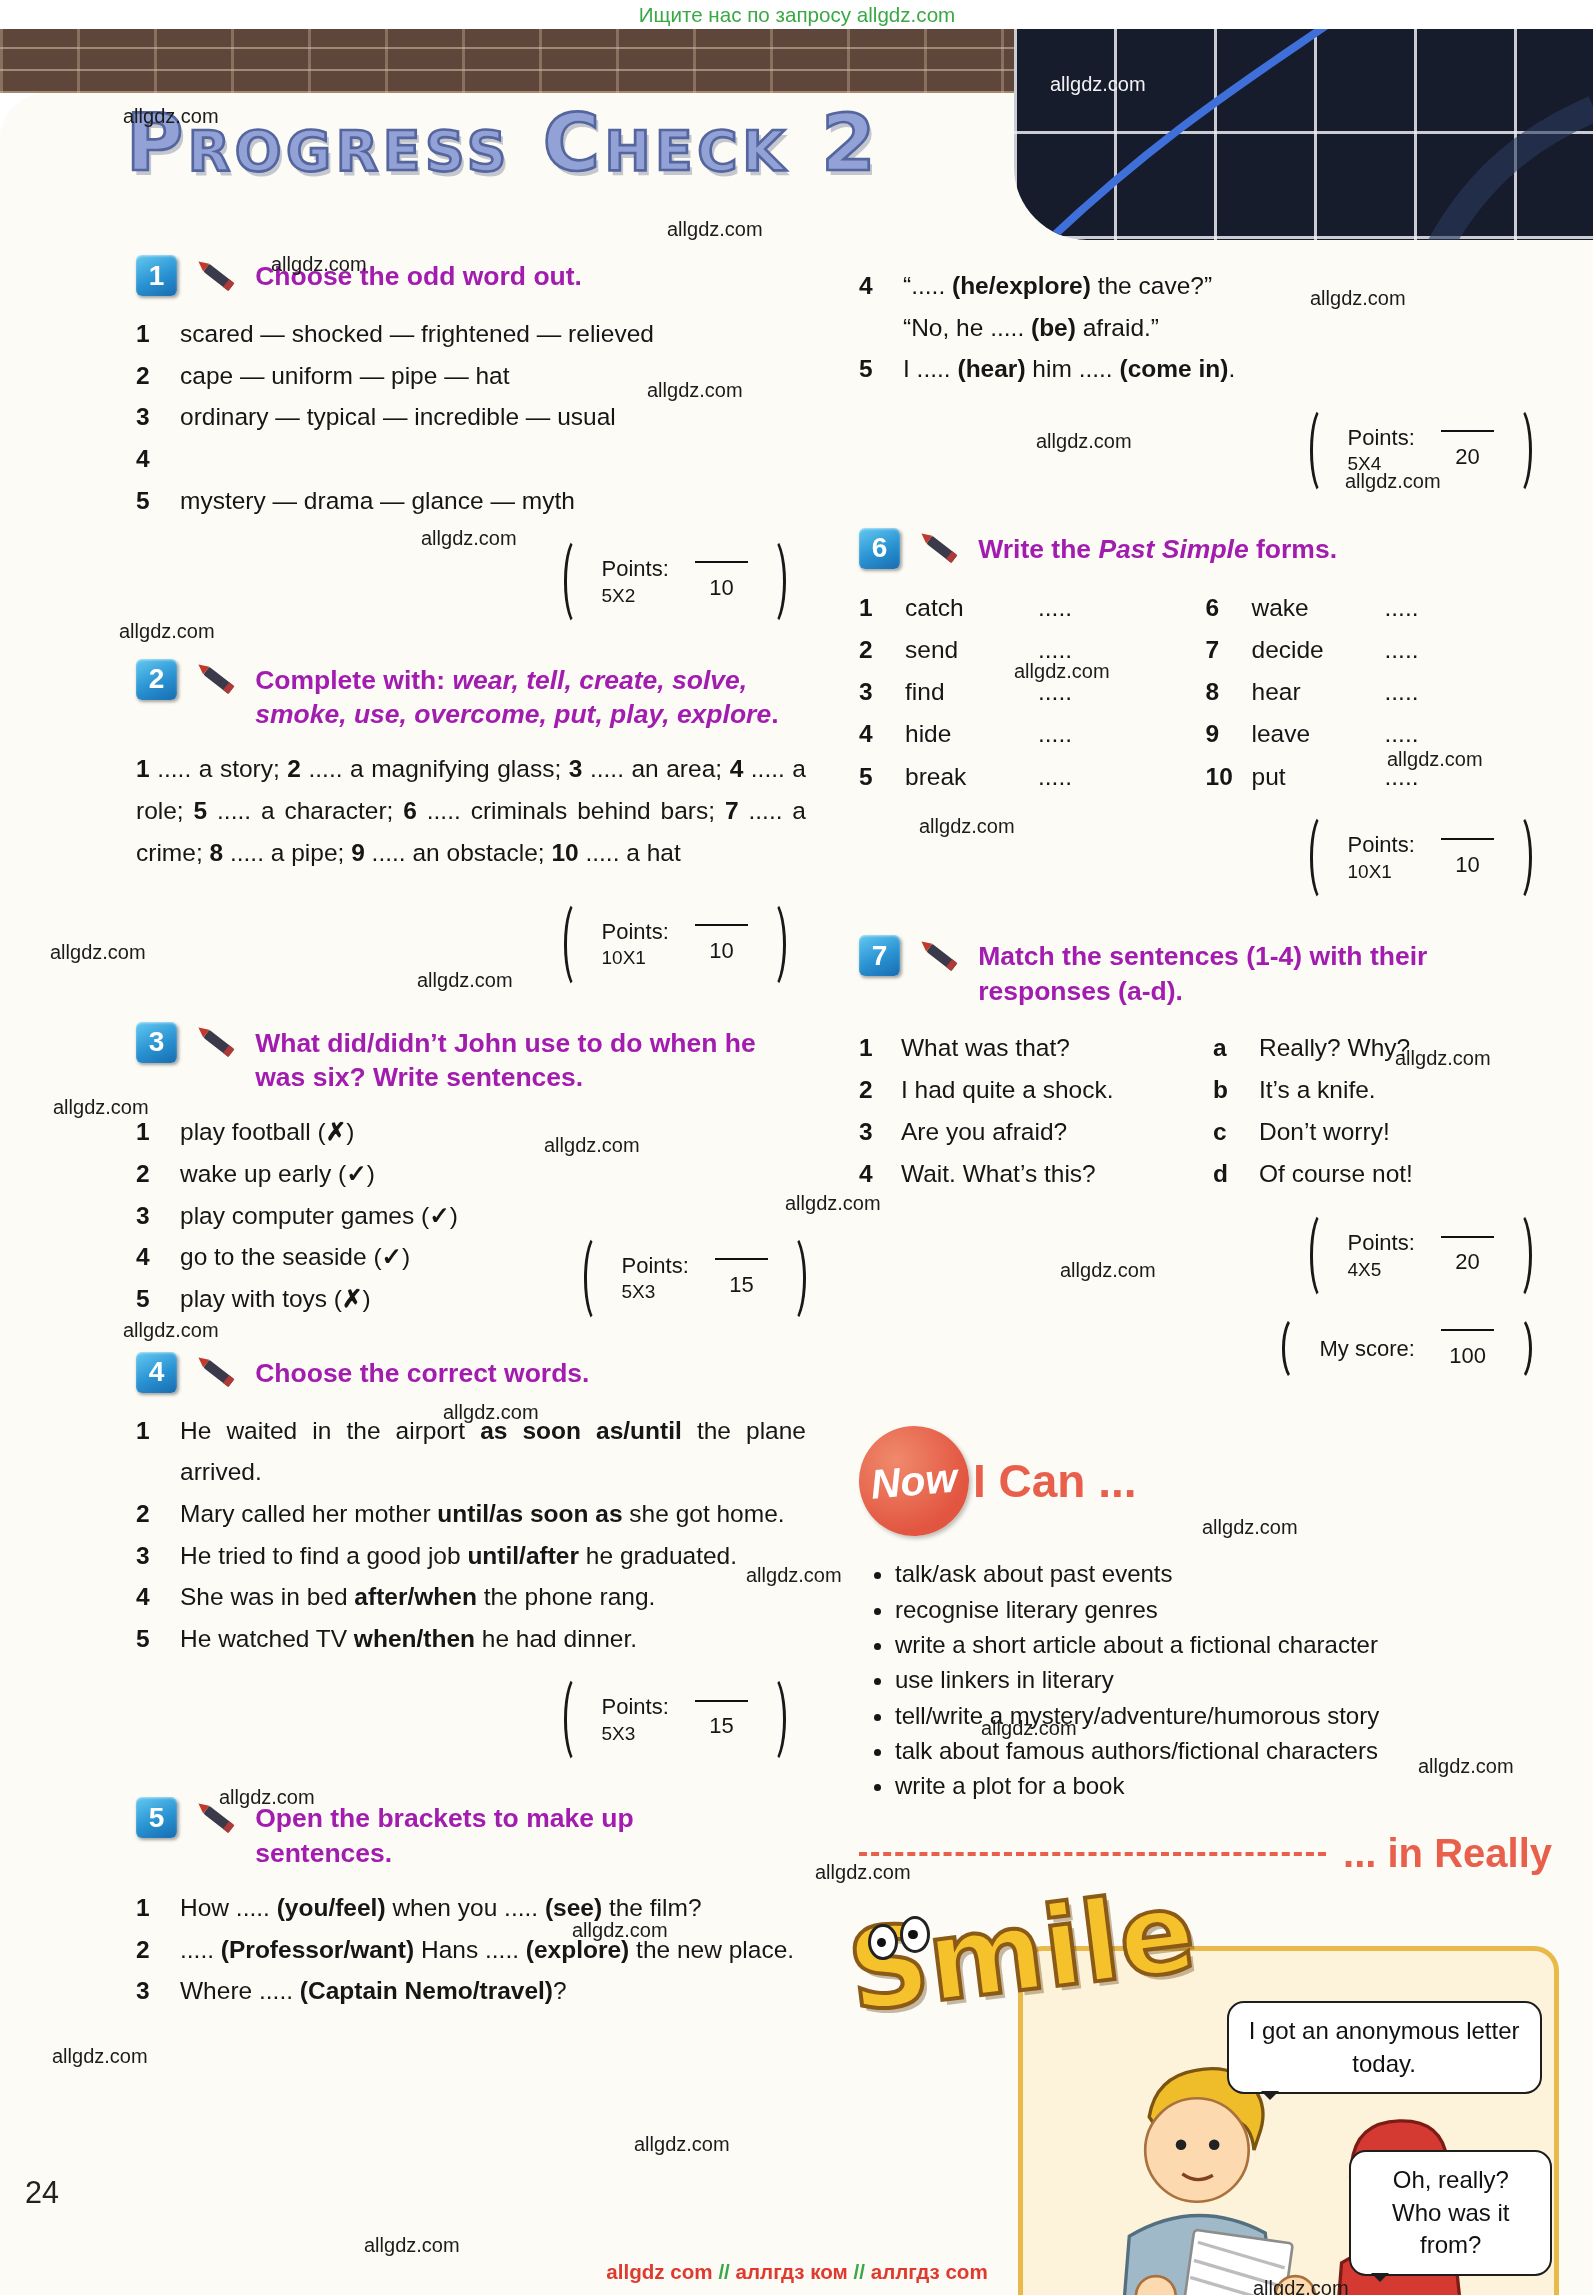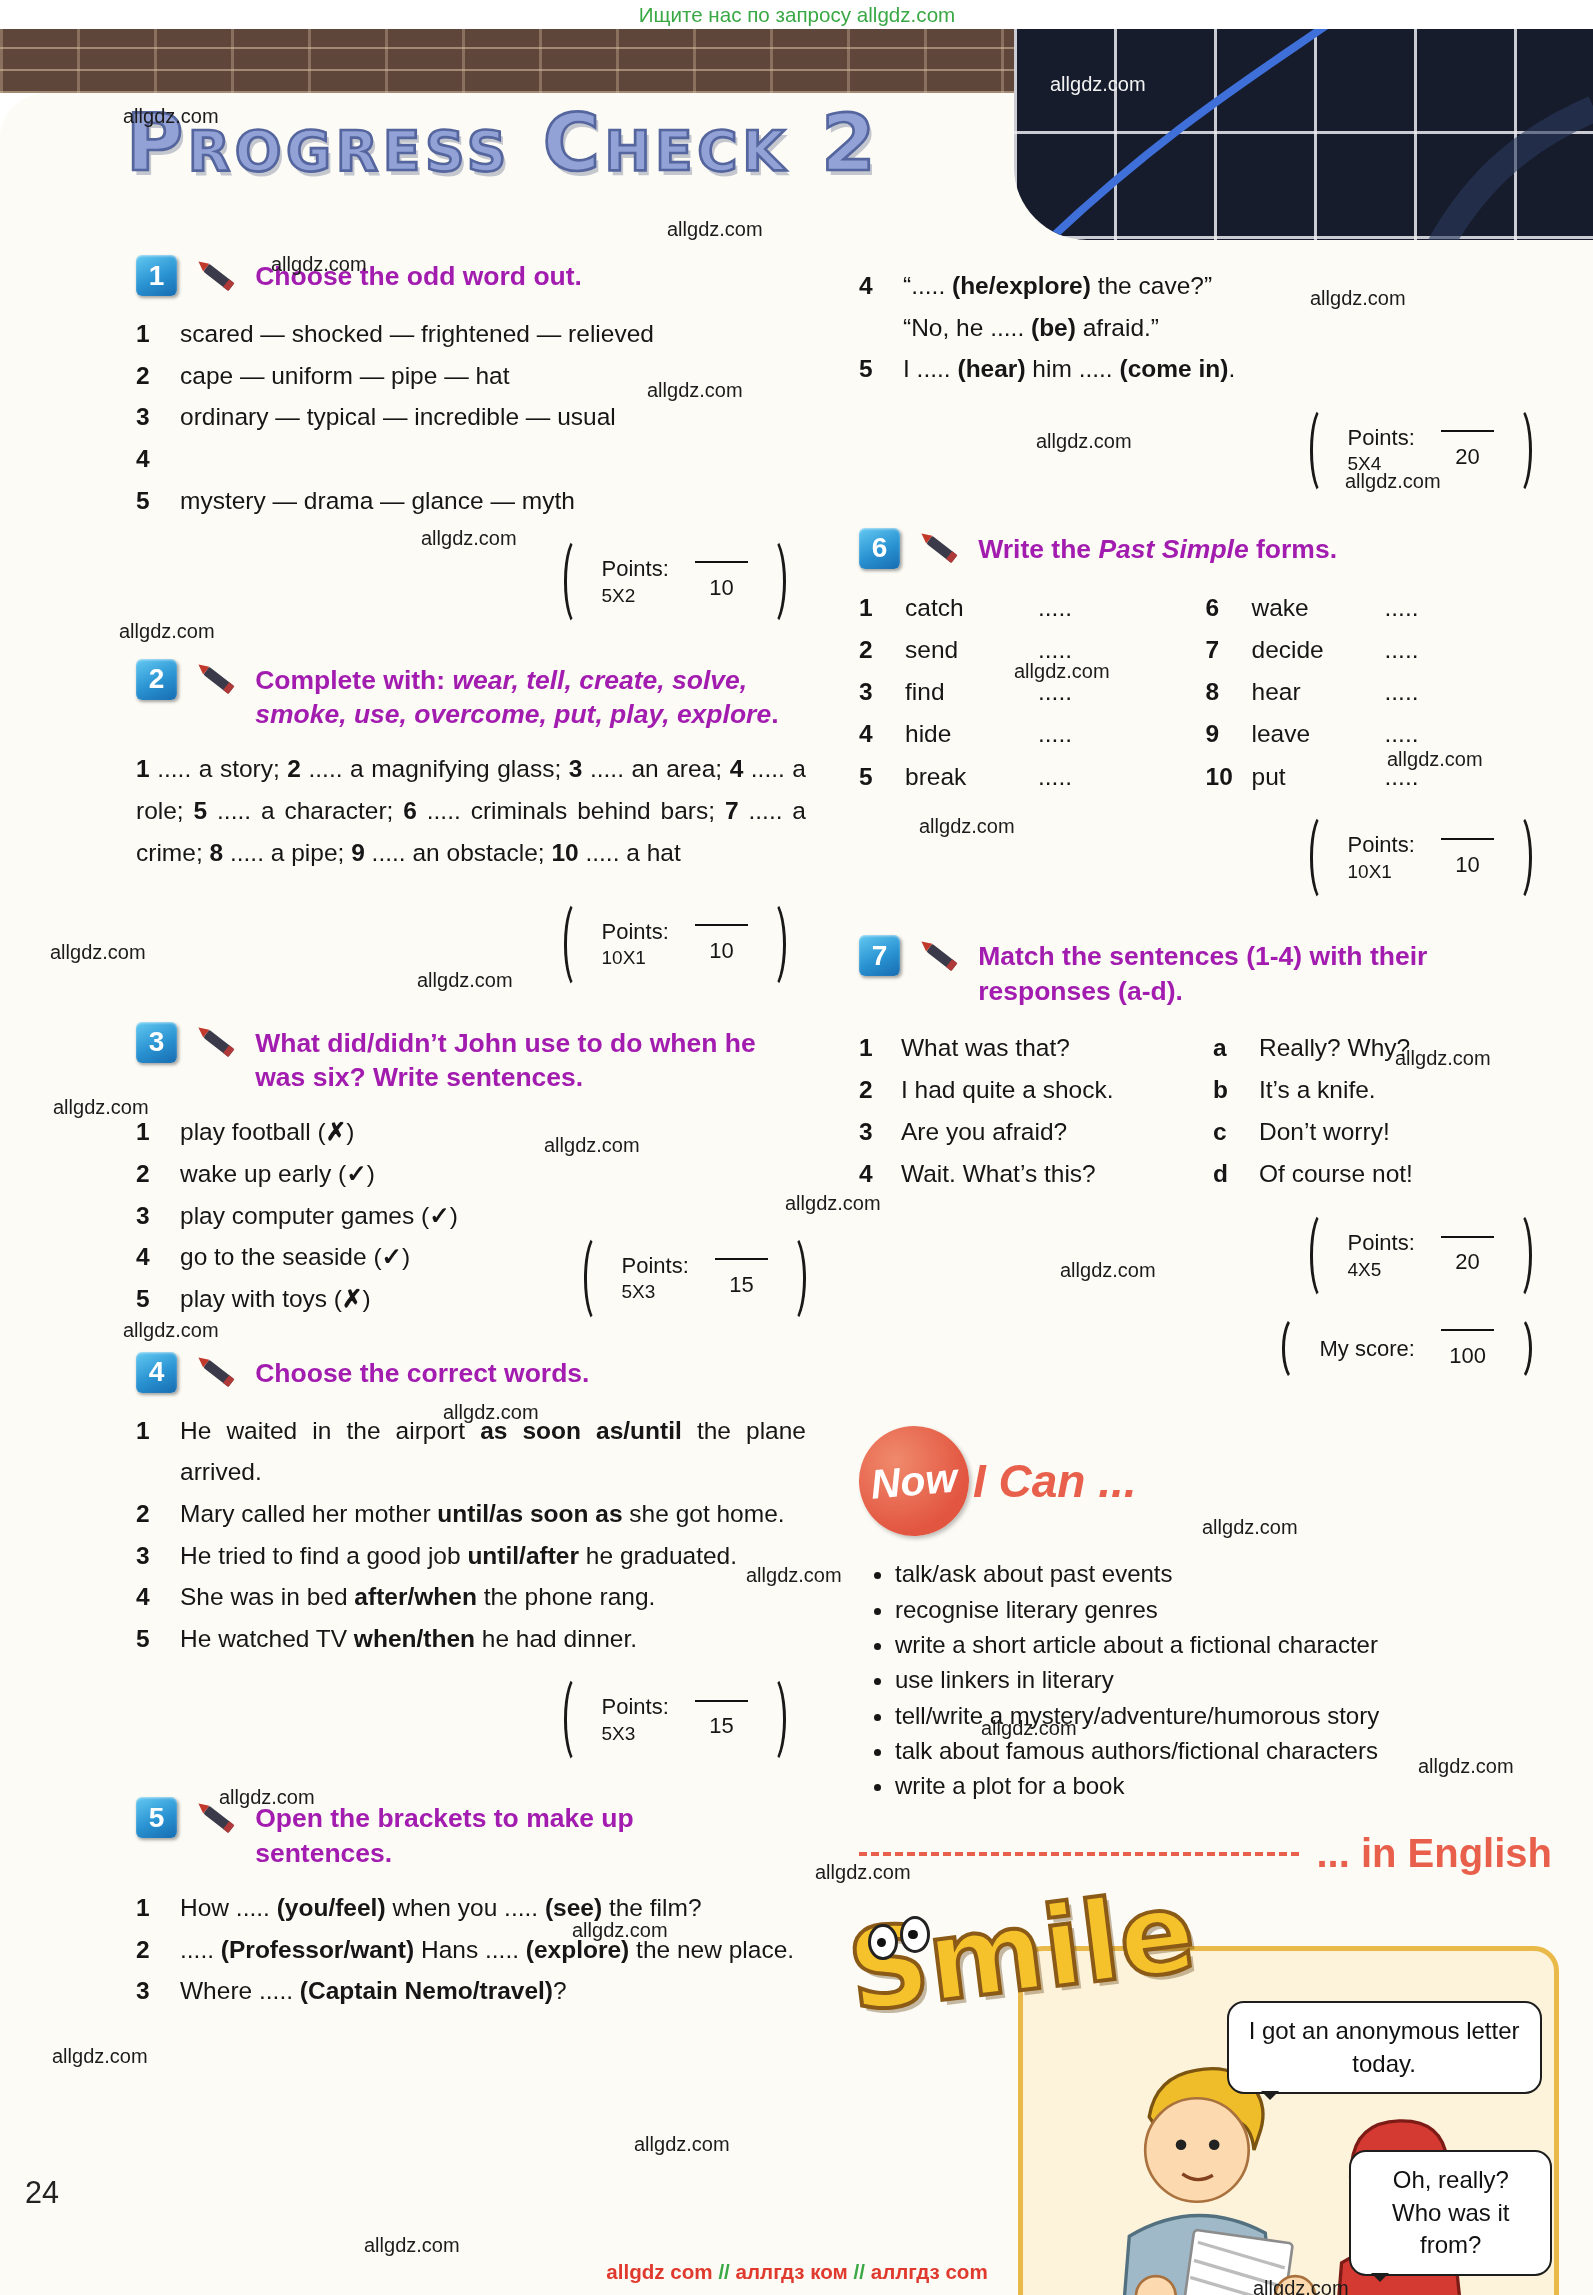--- a/index.html
+++ b/index.html
@@ -81,21 +81,21 @@
   .pts-line{width:53px;border-top:2.7px solid #111;margin-bottom:2.7px;}
   .pts-val{font-size:22px;}
   .ex3 .points{position:absolute;right:0;bottom:-4px;margin:0;}
   
   .nic-head{display:flex;align-items:center;margin-top:44px;gap:4px;}
   .nic-badge{width:110px;height:110px;flex:none;border-radius:50%;
     background:radial-gradient(circle at 35% 30%, #f08a6c, #e25540 70%);
     color:#fff;font-size:41px;font-style:italic;font-weight:bold;
     display:flex;align-items:center;justify-content:center;transform:rotate(-5deg);
     box-shadow:2px 2.7px 4px rgba(0,0,0,.25);}
-  .nic-title{color:#e8604c;font-size:46px;font-weight:bold;font-style:italic;}
+  .nic-title{color:#e8604c;font-size:46px;font-weight:bold;}
   .nic-list{margin:20px 0 0;padding-left:36px;font-size:24px;line-height:1.47;}
   .nic-list li{margin:0;}
   .ie-row{display:flex;align-items:center;margin-top:28px;}
   .dash-line{flex:1;border-top:4px dashed #e8604c;margin-right:17px;}
   .in-english{color:#e8604c;font-size:40px;font-weight:bold;}
   
   .smile-wrap{position:relative;margin-top:37px;height:451px;}
   .smile-panel{position:absolute;right:-6.6px;top:33px;width:531px;height:410px;
     background:#fdf3da;border:5.3px solid #e9b94a;border-radius:25px;overflow:hidden;}
   .smile-panel svg{position:absolute;left:0;top:0;}
@@ -537,21 +537,21 @@
     <li>talk/ask about past events</li>
     <li>recognise literary genres</li>
     <li>write a short article about a fictional character</li>
     <li>use linkers in literary</li>
     <li>tell/write a mystery/adventure/humorous story</li>
     <li>talk about famous authors/fictional characters</li>
     <li>write a plot for a book</li>
   </ul>
   <div class="ie-row">
     <div class="dash-line"></div>
-    <div class="in-english">... in English</div>
+    <div class="in-english">... in Really</div>
   </div>
 
   <div class="smile-wrap">
     <div class="smile-panel">
       <svg width="531" height="410" viewBox="0 0 800 618">
 
         <g>
           <path d="M190,250 q10,-60 70,-70 q60,-12 90,30 q18,26 8,60 l-10,30 q-4,-40 -30,-44 q-50,-10 -90,6 q-26,10 -38,-12z" fill="#f0bd2a" stroke="#7a5410" stroke-width="5"></path>
           <circle cx="262" cy="300" r="78" fill="#fcd9ae" stroke="#a9713d" stroke-width="4"></circle>
           <circle cx="238" cy="292" r="8" fill="#222"></circle>

